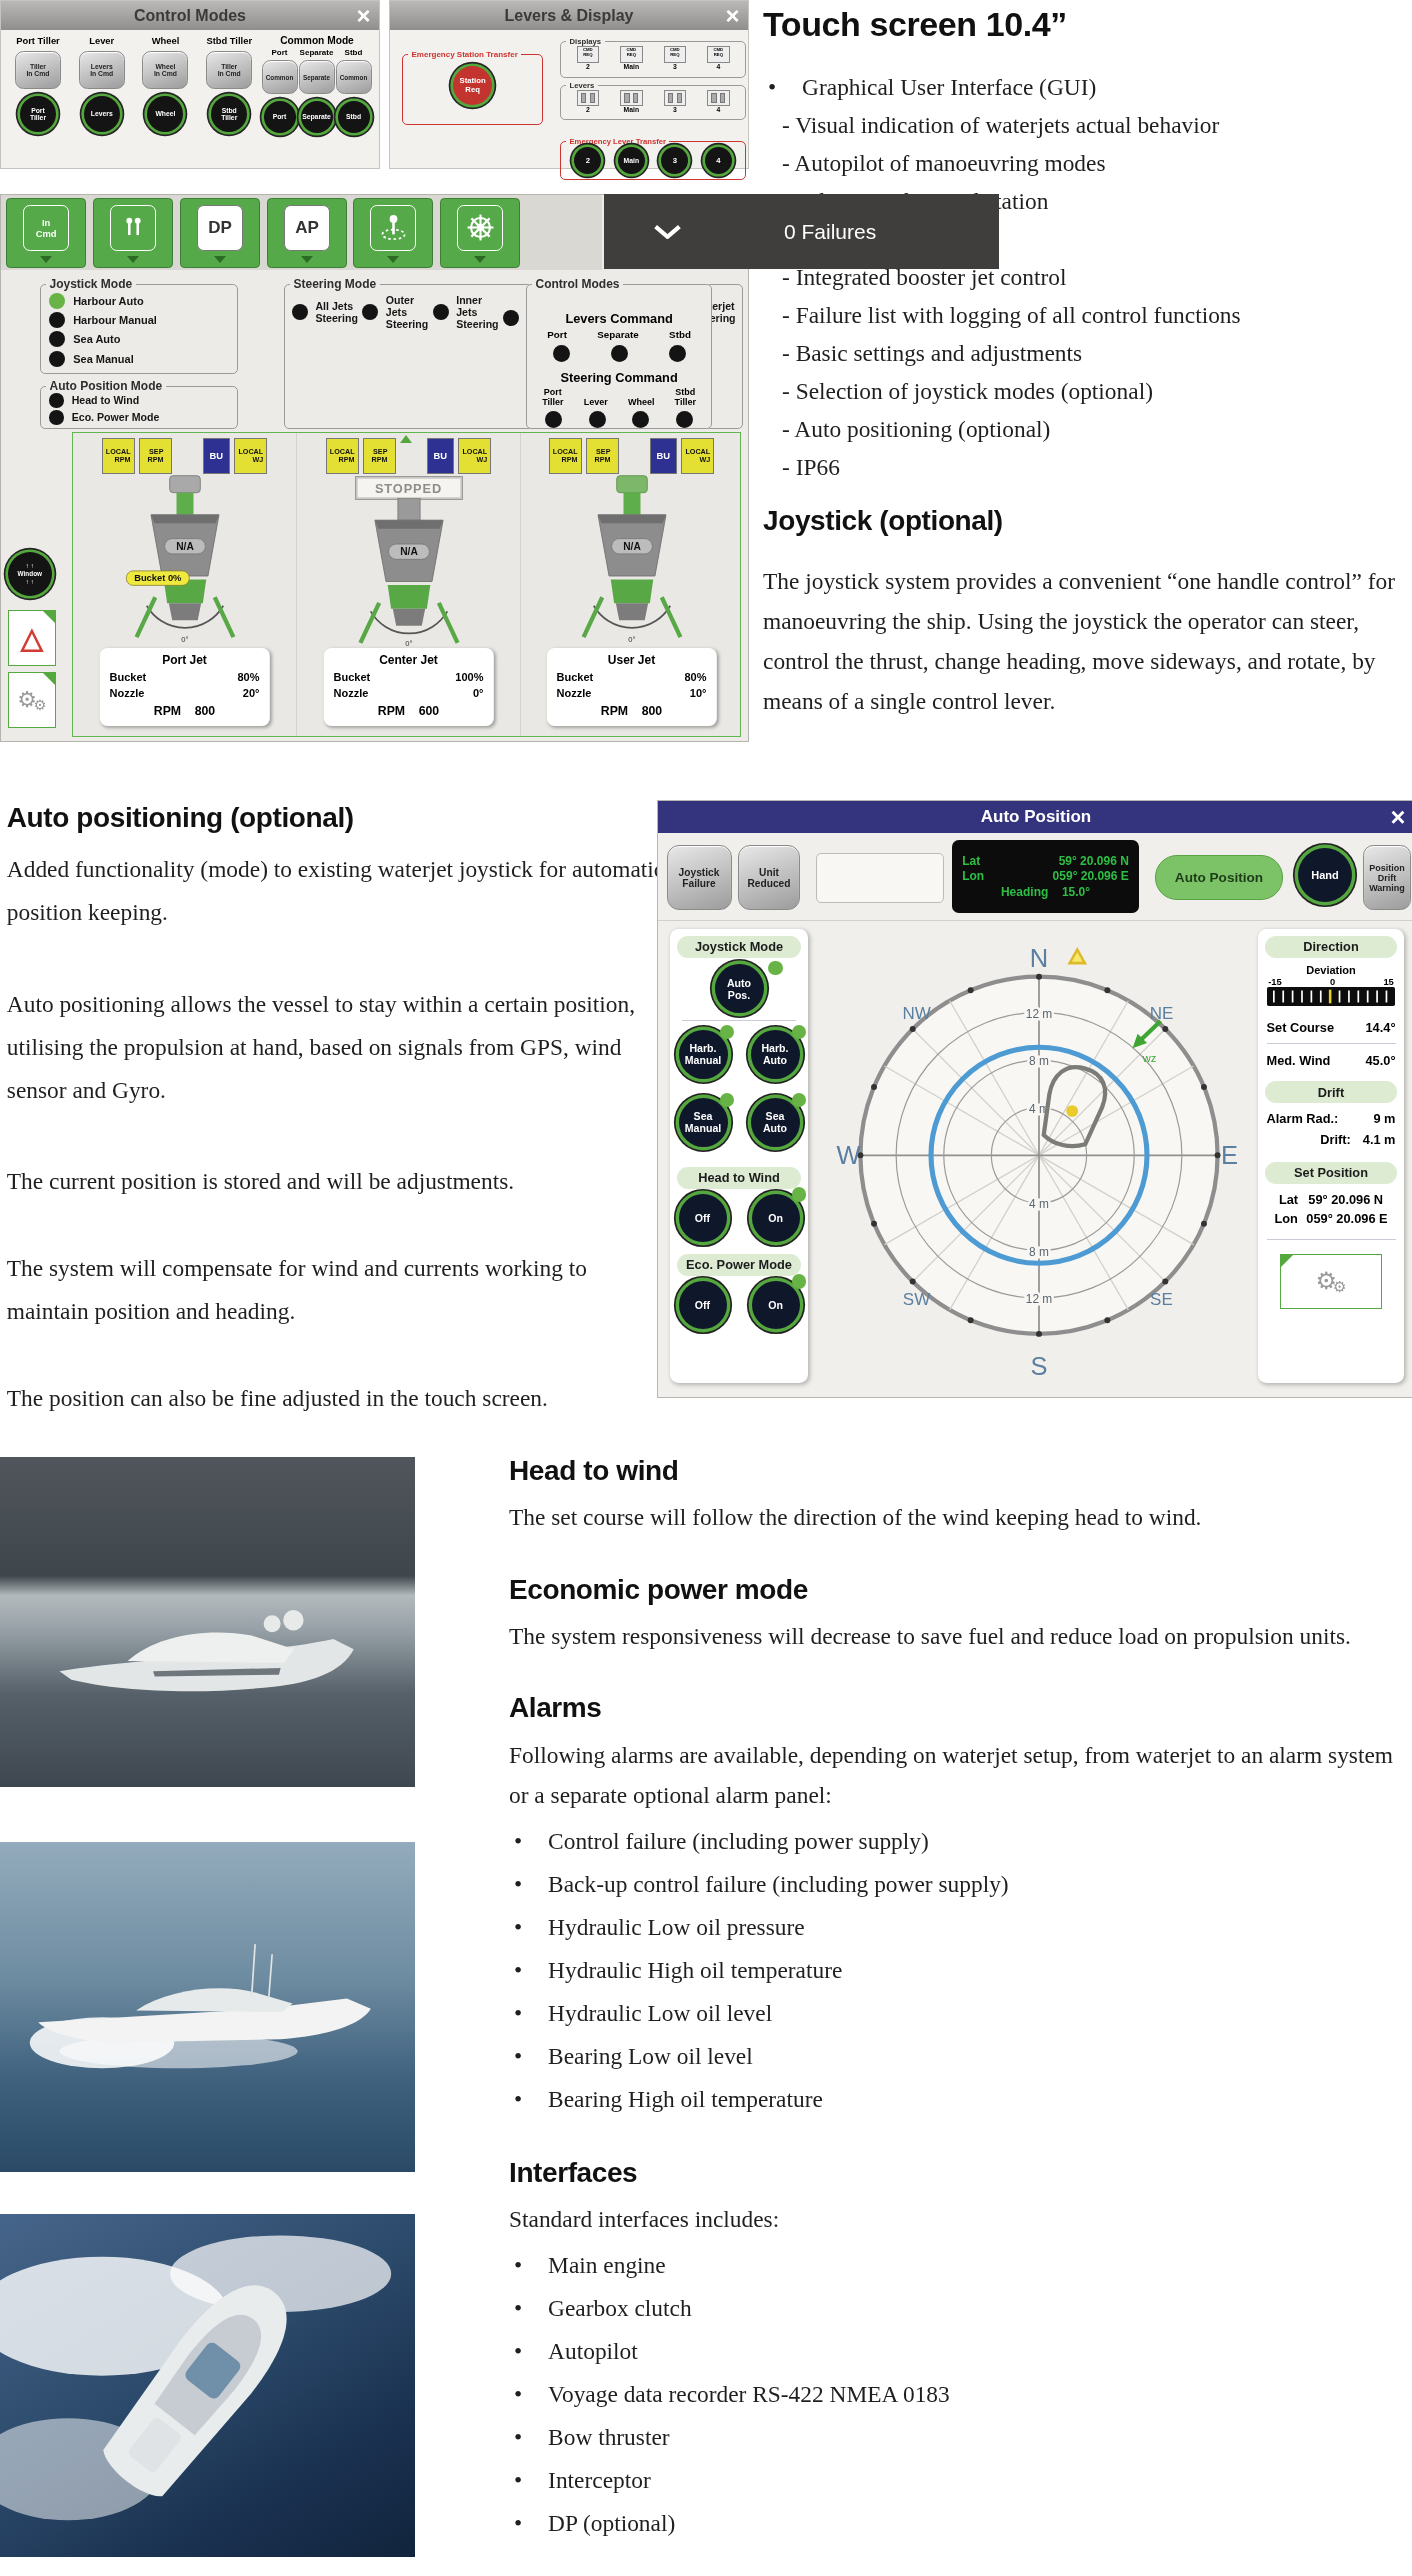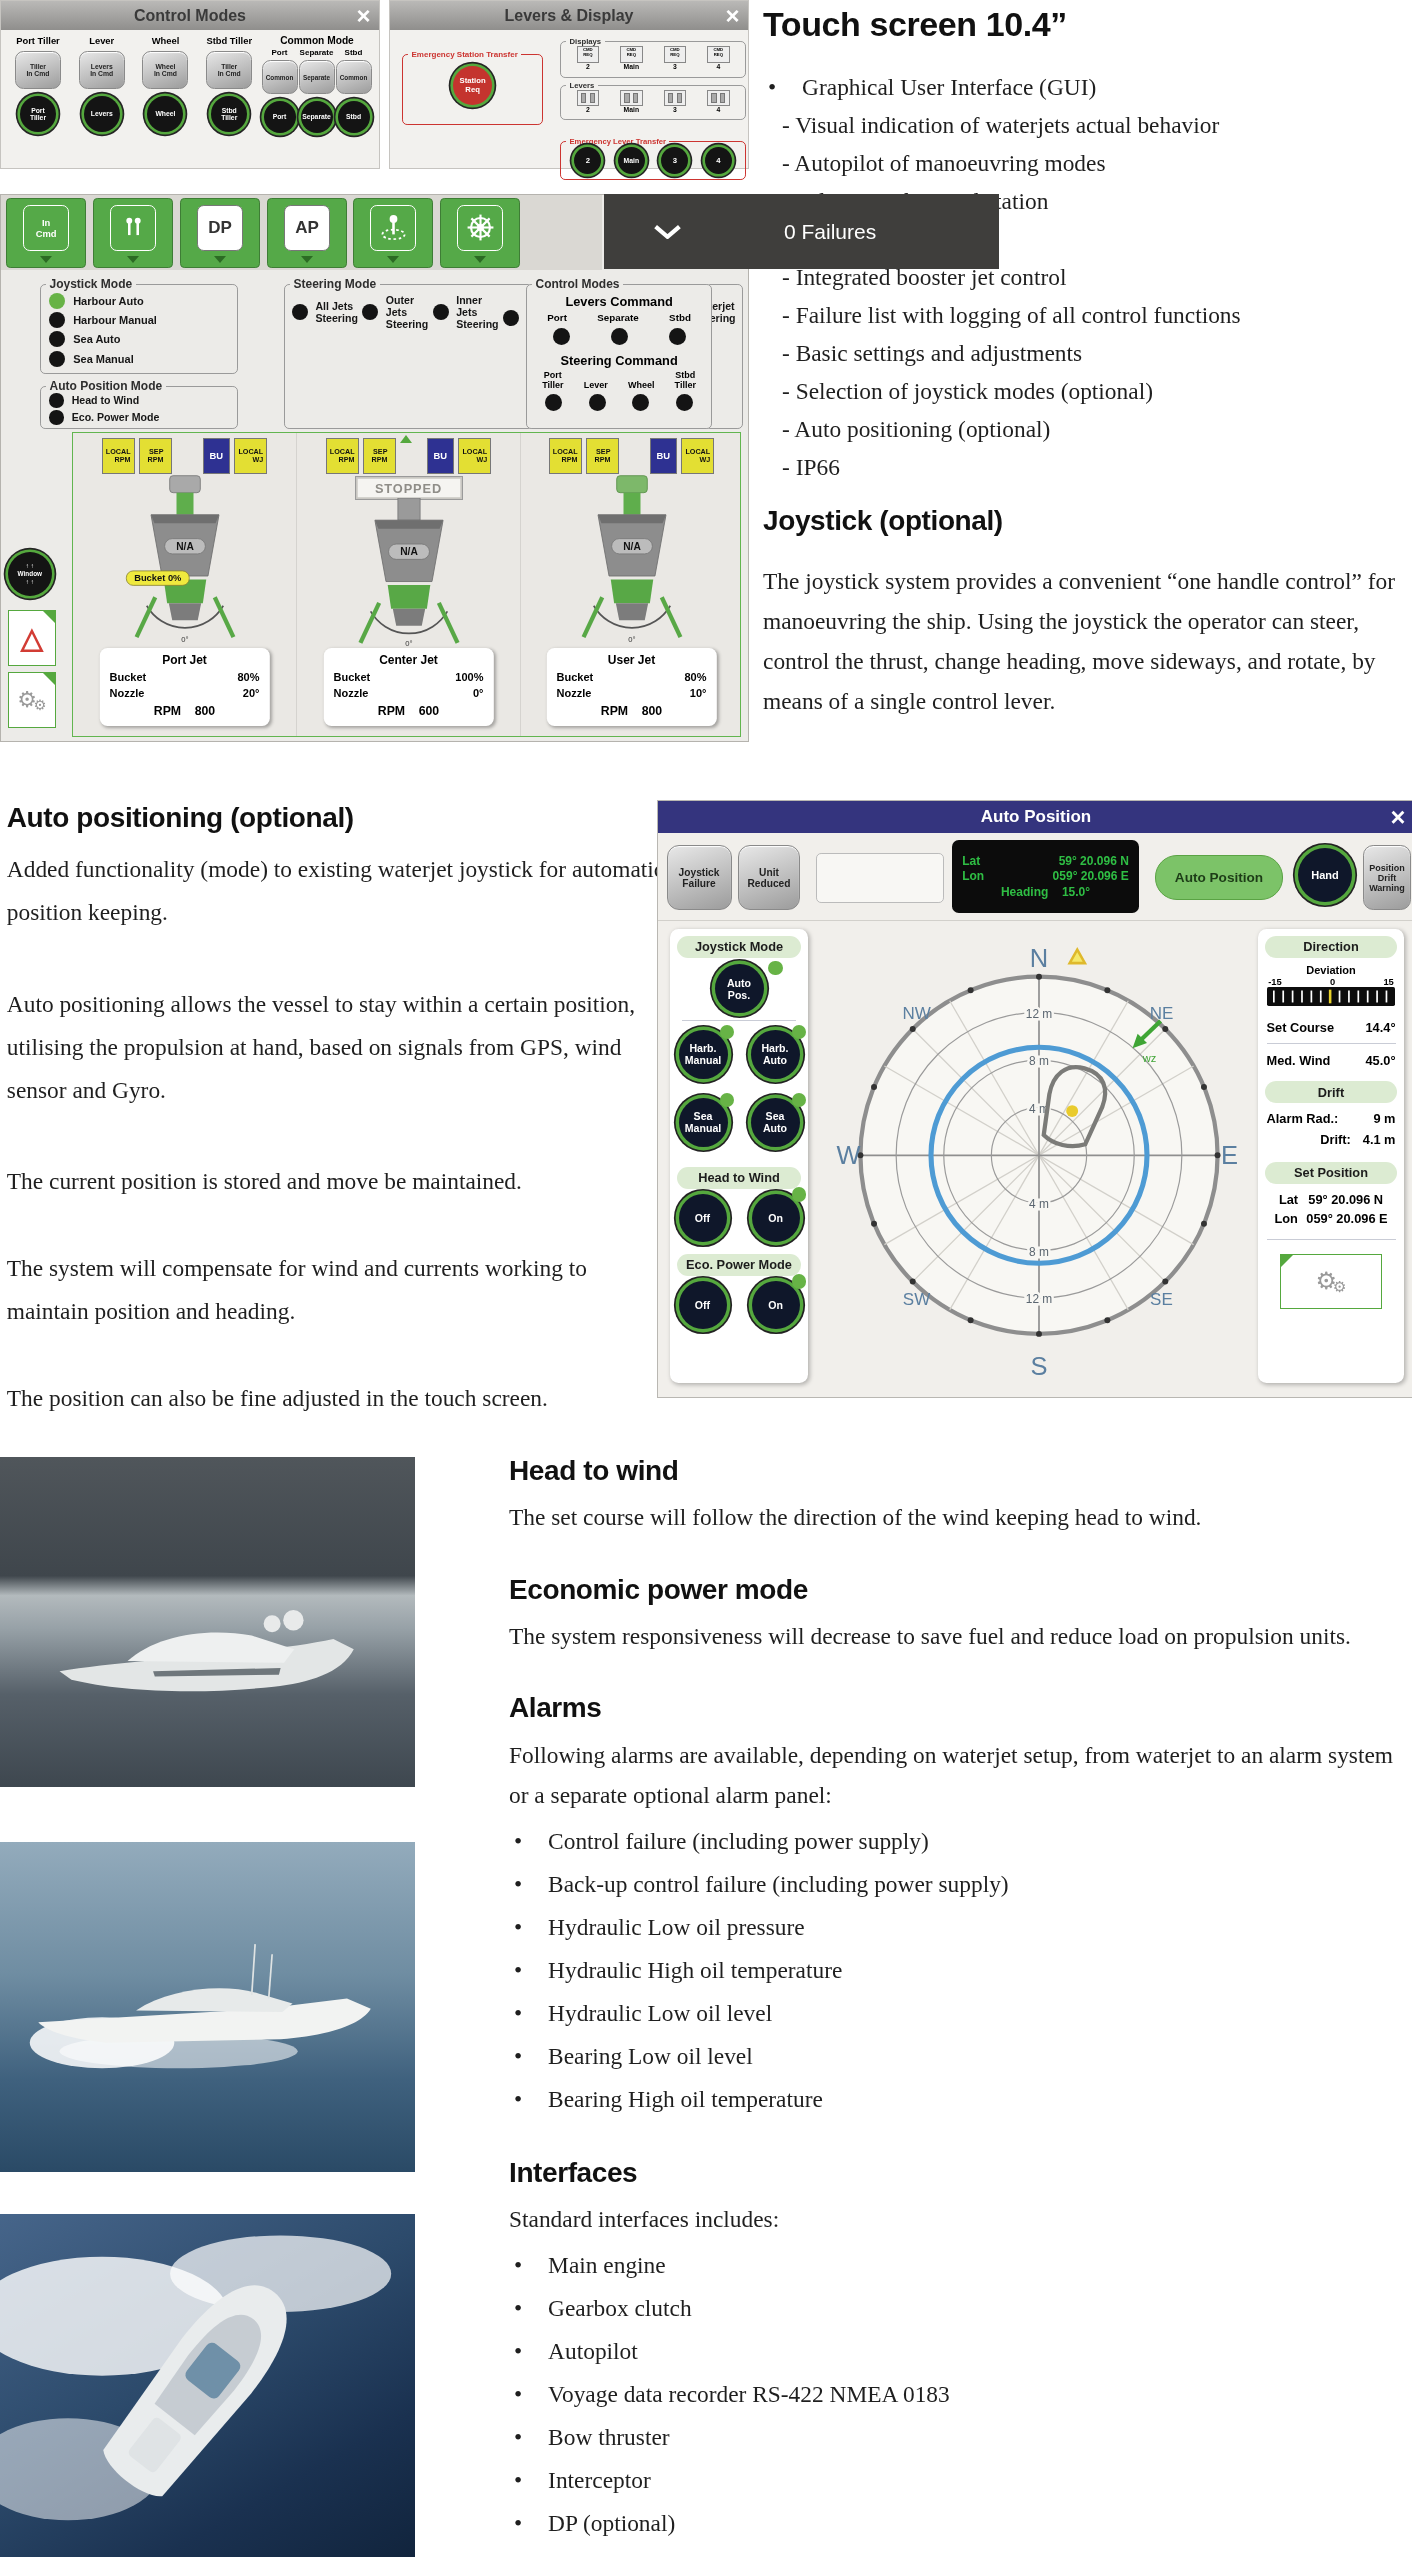--- a/index.html
+++ b/index.html
@@ -319,21 +319,21 @@
             <span>WJ + Interceptor Steering</span>
           </div>
         <div class="radio-row" style="font-size:10.6px">
             <span class="radio" style="width:16px;height:16px"></span>
             <span>Waterjet Steering</span>
           </div>
       </div>
     </fieldset>
     <fieldset style="left:525px;top:82px;width:174px;height:150px;background:#ecebe8">
       <legend style="font-size:12px">Control Modes</legend>
-      <div style="text-align:center;font-weight:bold;font-size:12.8px;margin-top:3px">Levers Command</div>
+      <div style="text-align:center;font-weight:bold;font-size:12.8px;margin-top:20px">Levers Command</div>
       <div style="display:flex;justify-content:space-around;margin-top:3.4px;font-weight:bold;font-size:9.8px">
         <span>Port</span>
           <span>Separate</span>
           <span>Stbd</span>
       </div>
       <div style="display:flex;justify-content:space-around;margin-top:4.3px">
         <span class="radio" style="width:17px;height:17px"></span>
         <span class="radio" style="width:17px;height:17px"></span>
         <span class="radio" style="width:17px;height:17px"></span>
       </div>
@@ -506,21 +506,21 @@
     <svg style="margin-left:49px" width="29" height="15.3" viewBox="0 0 34 18">
         <polyline points="3,3 17,15 31,3" fill="none" stroke="#fff" stroke-width="5"></polyline>
       </svg>
     <span style="color:#fff;font-size:21px;margin-left:102px">0 Failures</span>
   </div>
 
   <div class="abs" style="left:6.8px;top:802px;width:662px">
     <div class="h2">Auto positioning (optional)</div>
     <div class="serif" style="margin-top:13.6px;line-height:43px">Added functionality (mode) to existing waterjet joystick for automatic position keeping.</div>
     <div class="serif" style="margin-top:49px;line-height:43px">Auto positioning allows the vessel to stay within a certain position, utilising the propulsion at hand, based on signals from GPS, wind sensor and Gyro.</div>
-    <div class="serif" style="margin-top:48px;line-height:43px">The current position is stored and move be maintained.</div>
+    <div class="serif" style="margin-top:48px;line-height:43px">The current position is stored and will be adjustments.</div>
     <div class="serif" style="margin-top:44px;line-height:43px">The system will compensate for wind and currents working to maintain position and heading.</div>
     <div class="serif" style="margin-top:44px;line-height:43px">The position can also be fine adjusted in the touch screen.</div>
   </div>
 
   <div class="win" style="left:657px;top:800px;width:756px;height:596px;background:#f1efeb;border-color:#b9b7b2">
     <div class="titlebar" style="height:32px;background:#34347e;color:#fff;font-size:17px">
         <span>Auto Position</span>
       </div>
     <span class="close-x" style="top:1.7px;font-size:25.5px">×</span>
 

